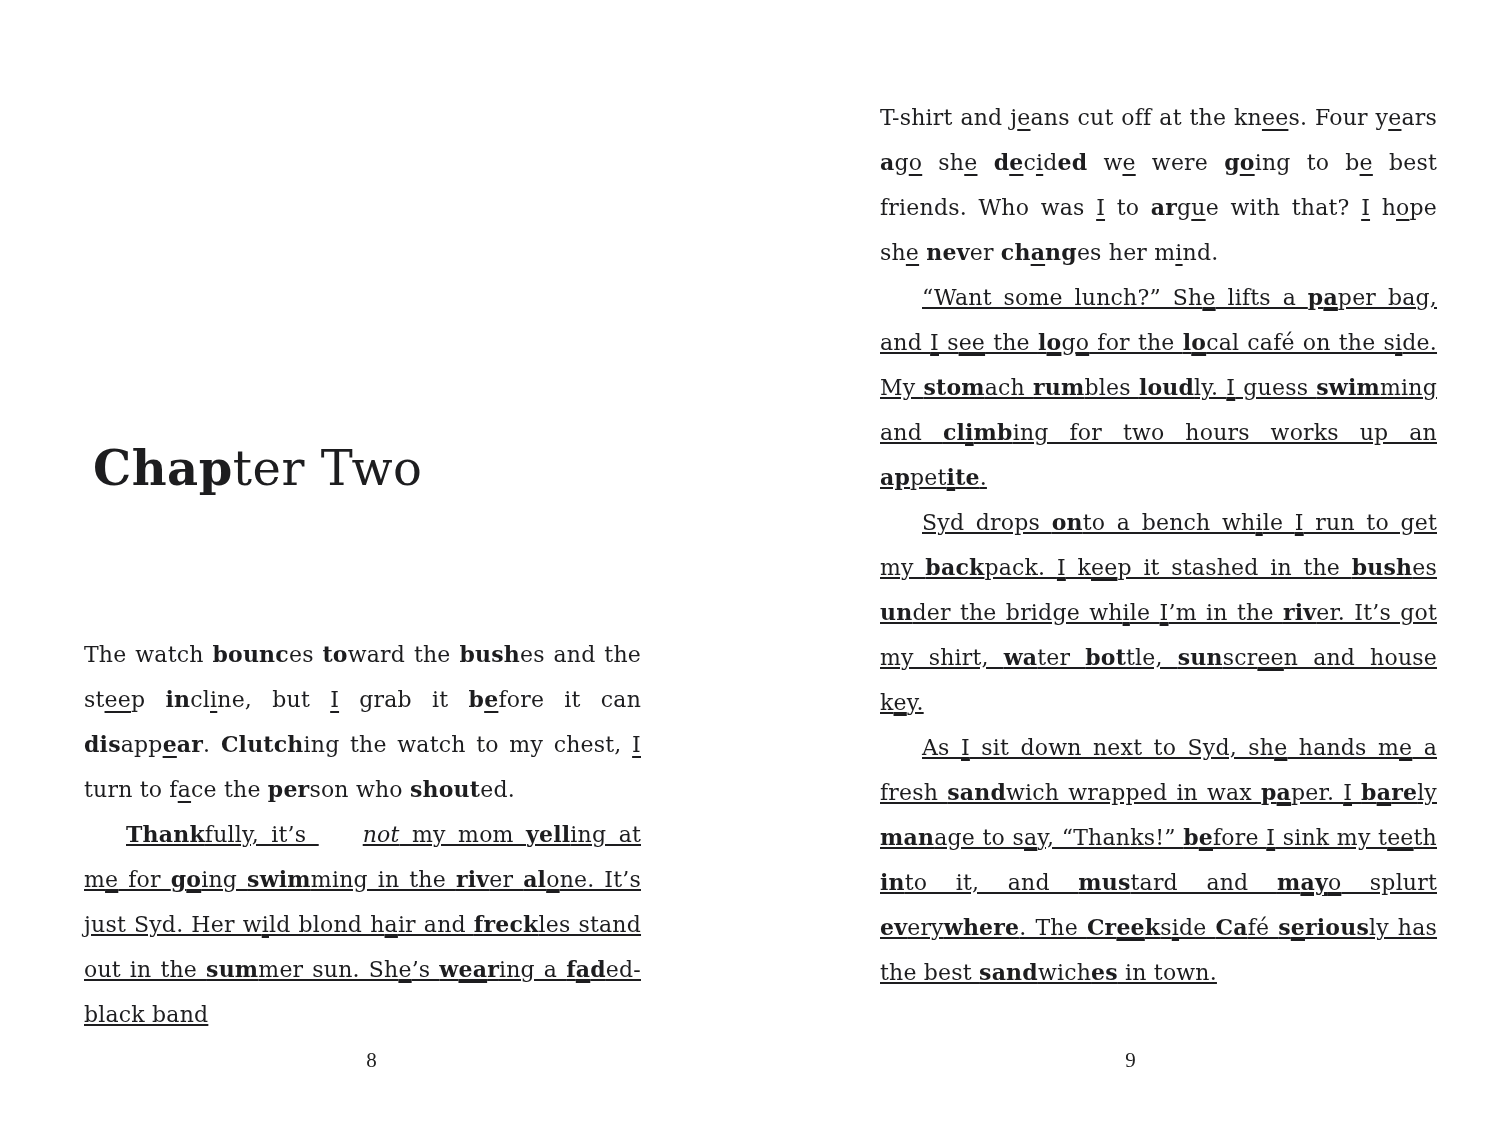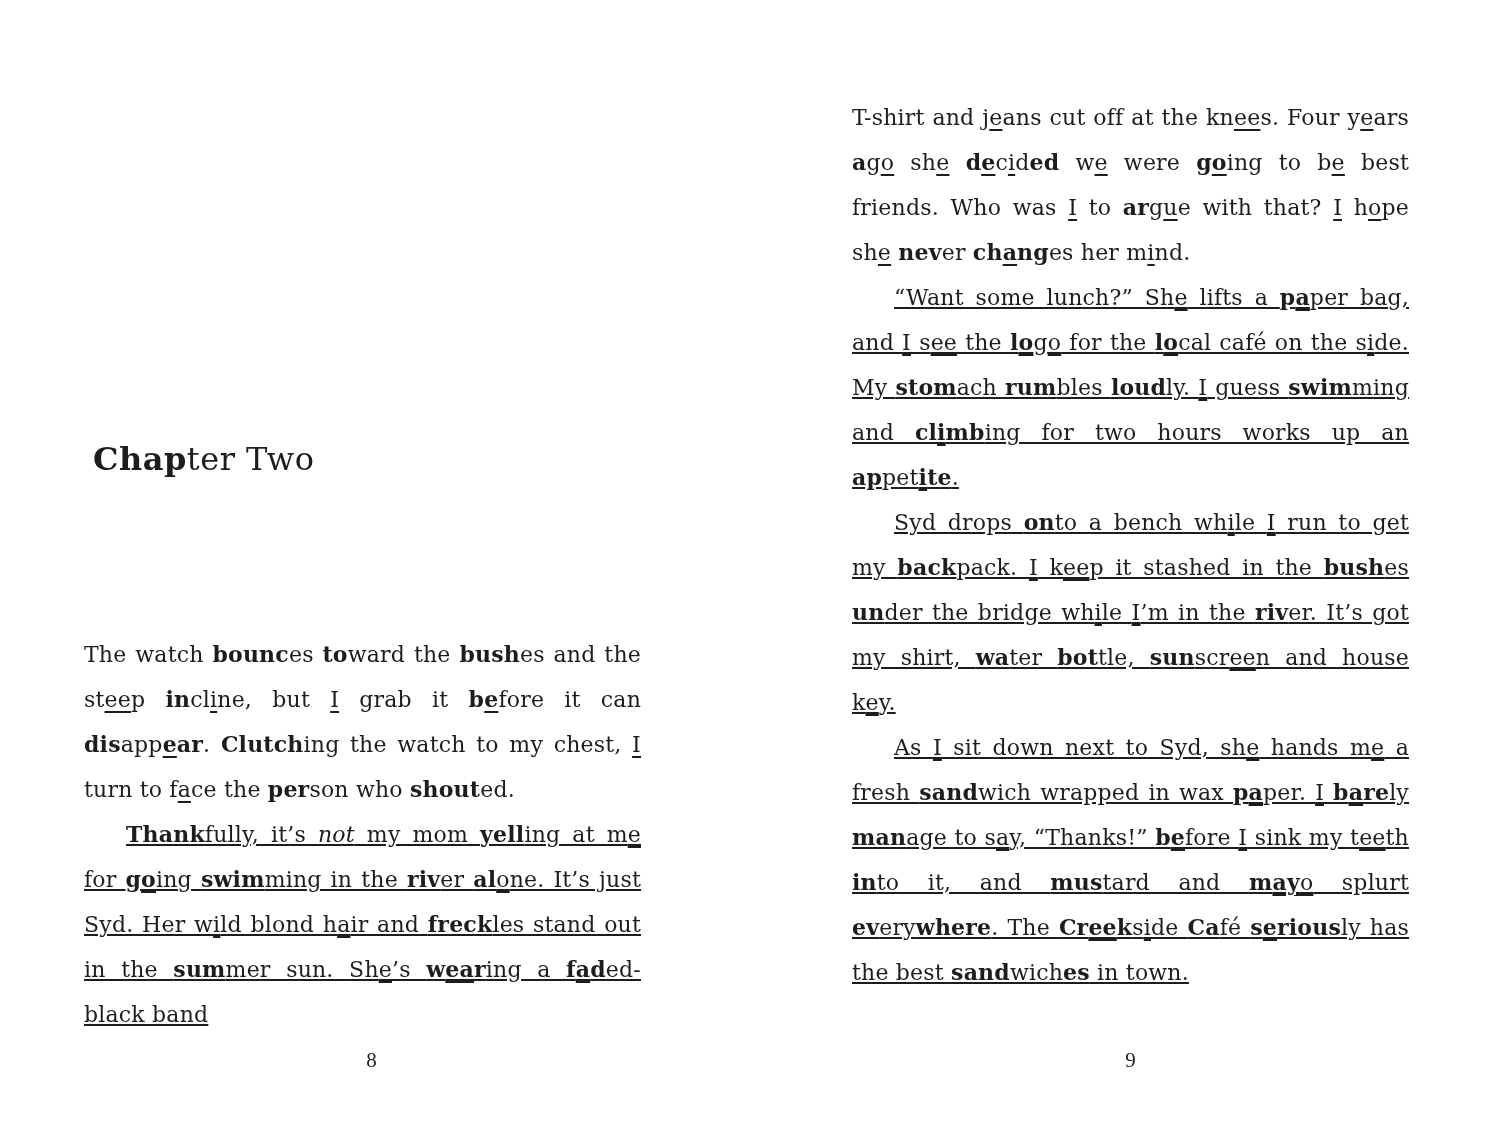--- a/index.html
+++ b/index.html
@@ -2,34 +2,34 @@
 <html><head>
 <meta charset="utf-8">
 <style>
   html,body{margin:0;padding:0;background:#ffffff;}
   .spread{
     position:relative;width:1500px;height:1125px;background:#ffffff;
     font-family:"DejaVu Serif",serif;color:#1d1d1f;overflow:hidden;
   }
   .heading{
     position:absolute;left:93px;top:440px;
-    font-size:32px;font-weight:400;letter-spacing:.5px;white-space:nowrap;
+    font-size:48px;font-weight:400;letter-spacing:.5px;white-space:nowrap;
   }
   .body-col{
     position:absolute;width:557px;
     font-size:22px;line-height:45px;text-align:justify;
     letter-spacing:.2px;
   }
   #left-body{left:84px;top:632px;}
-  #right-body{left:852px;top:95px;}
+  #right-body{left:880px;top:95px;}
   p.para{margin:0;text-indent:0;}
   p.para.indent{text-indent:42px;text-decoration:underline;}
   .b{font-weight:700;}
   .u{text-decoration:underline;text-underline-offset:4px;text-decoration-thickness:1.5px;}
-  .i{font-style:italic;}
+  .i{font-style:italic;margin-left:44px;}
   .pagenum{
     position:absolute;top:1048px;width:557px;text-align:center;
     font-family:"Liberation Serif",serif;font-size:21px;color:#222222;
   }
   #pagenum-left{left:93px;}
   #pagenum-right{left:852px;}
 </style>
 </head>
 <body>
 

